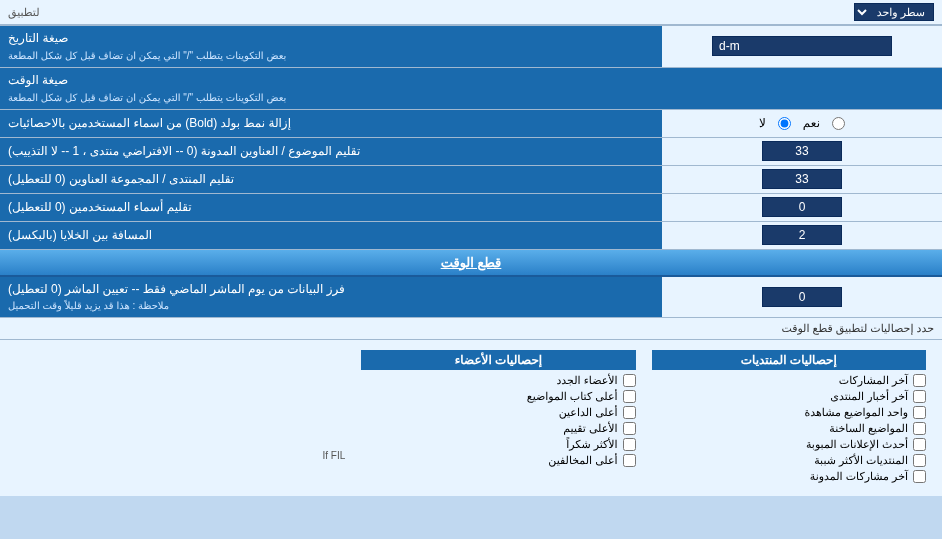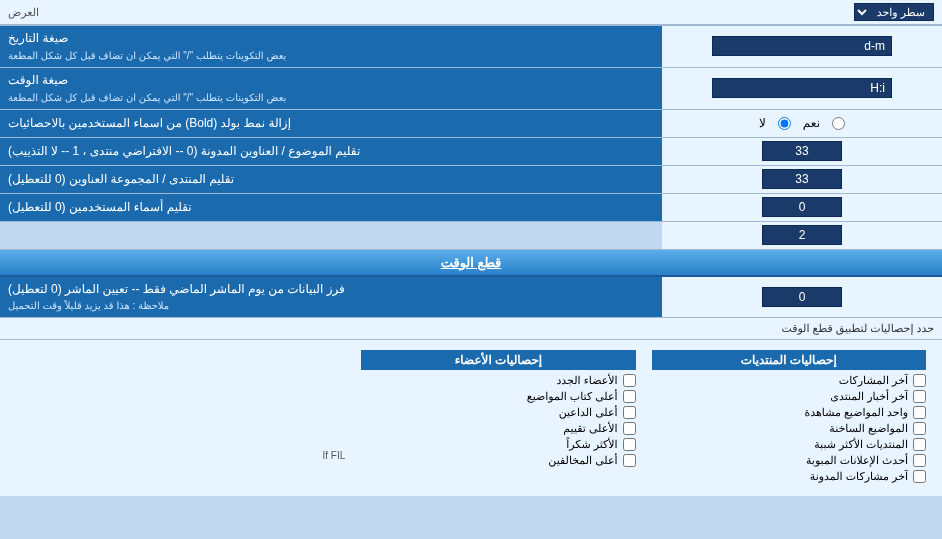--- a/index.html
+++ b/index.html
@@ -47,21 +47,21 @@
       justify-content: center;
       padding: 3px 6px;
     }
     .row-input input[type="text"] {
       background: #1a3a6a;
       color: #fff;
       border: 1px solid #0a2a5a;
       padding: 2px 6px;
       font-size: 12px;
       width: 180px;
-      text-align: right;
+      text-align: left;
       direction: ltr;
     }
     .radio-group {
       display: flex;
       align-items: center;
       gap: 12px;
       direction: rtl;
     }
     .radio-label {
       color: #000;
@@ -160,37 +160,34 @@
 <div class="main-container">
 
   <div class="top-header-row">
     <div class="top-header-left">
       <select class="dropdown-select">
         <option>سطر واحد</option>
         <option>سطرين</option>
         <option>ثلاثة أسطر</option>
       </select>
     </div>
-    <div class="top-header-right">العرض</div>
+    <div class="top-header-right">لتطبيق</div>
   </div>
 
   <div class="row">
     <div class="row-input">
       <input type="text" value="d-m" style="">
     </div>
     <div class="row-label two-line">
       <span>صيغة التاريخ</span>
       <span class="sub-label">بعض التكوينات يتطلب "/" التي يمكن ان تضاف قبل كل شكل المطعة</span>
     </div>
   </div>
 
   <div class="row">
-    <div class="row-input">
-      <input type="text" value="H:i" style="">
-    </div>
     <div class="row-label two-line">
       <span>صيغة الوقت</span>
       <span class="sub-label">بعض التكوينات يتطلب "/" التي يمكن ان تضاف قبل كل شكل المطعة</span>
     </div>
   </div>
 
   <div class="row">
     <div class="row-input">
       <div class="radio-group">
         <label class="radio-label">
@@ -224,20 +221,21 @@
     <div class="row-input">
       <input type="text" value="0" style="background: rgb(26, 58, 106); color: rgb(255, 255, 255); border: 1px solid rgb(10, 42, 90); padding: 2px 6px; font-size: 12px; width: 80px; text-align: center;">
     </div>
     <div class="row-label">تقليم أسماء المستخدمين (0 للتعطيل)</div>
   </div>
 
   <div class="row">
     <div class="row-input">
       <input type="text" value="2" style="background: rgb(26, 58, 106); color: rgb(255, 255, 255); border: 1px solid rgb(10, 42, 90); padding: 2px 6px; font-size: 12px; width: 80px; text-align: center;">
     </div>
+    <div class="row-label">المسافة بين الخلايا (بالبكسل)</div>
   </div>
 
   <div class="section-header">
     <span>قطع الوقت</span>
   </div>
 
   <div class="row">
     <div class="row-input">
       <input type="text" value="0" style="background: rgb(26, 58, 106); color: rgb(255, 255, 255); border: 1px solid rgb(10, 42, 90); padding: 2px 6px; font-size: 12px; width: 80px; text-align: center;">
     </div>
@@ -267,25 +265,25 @@
         <div class="checkbox-item">
           <input type="checkbox" style="">
           <span>واحد المواضيع مشاهدة</span>
         </div>
         <div class="checkbox-item">
           <input type="checkbox" style="">
           <span>المواضيع الساخنة</span>
         </div>
         <div class="checkbox-item">
           <input type="checkbox" style="">
+          <span>أحدث الإعلانات المبوبة</span>
+        </div>
+        <div class="checkbox-item">
+          <input type="checkbox" style="">
           <span>المنتديات الأكثر شببة</span>
-        </div>
-        <div class="checkbox-item">
-          <input type="checkbox" style="">
-          <span>أحدث الإعلانات المبوبة</span>
         </div>
         <div class="checkbox-item">
           <input type="checkbox" style="">
           <span>آخر مشاركات المدونة</span>
         </div>
       </div>
 
       <div class="bottom-col">
         <div class="bottom-col-label">إحصاليات الأعضاء</div>
         <div class="checkbox-item">

